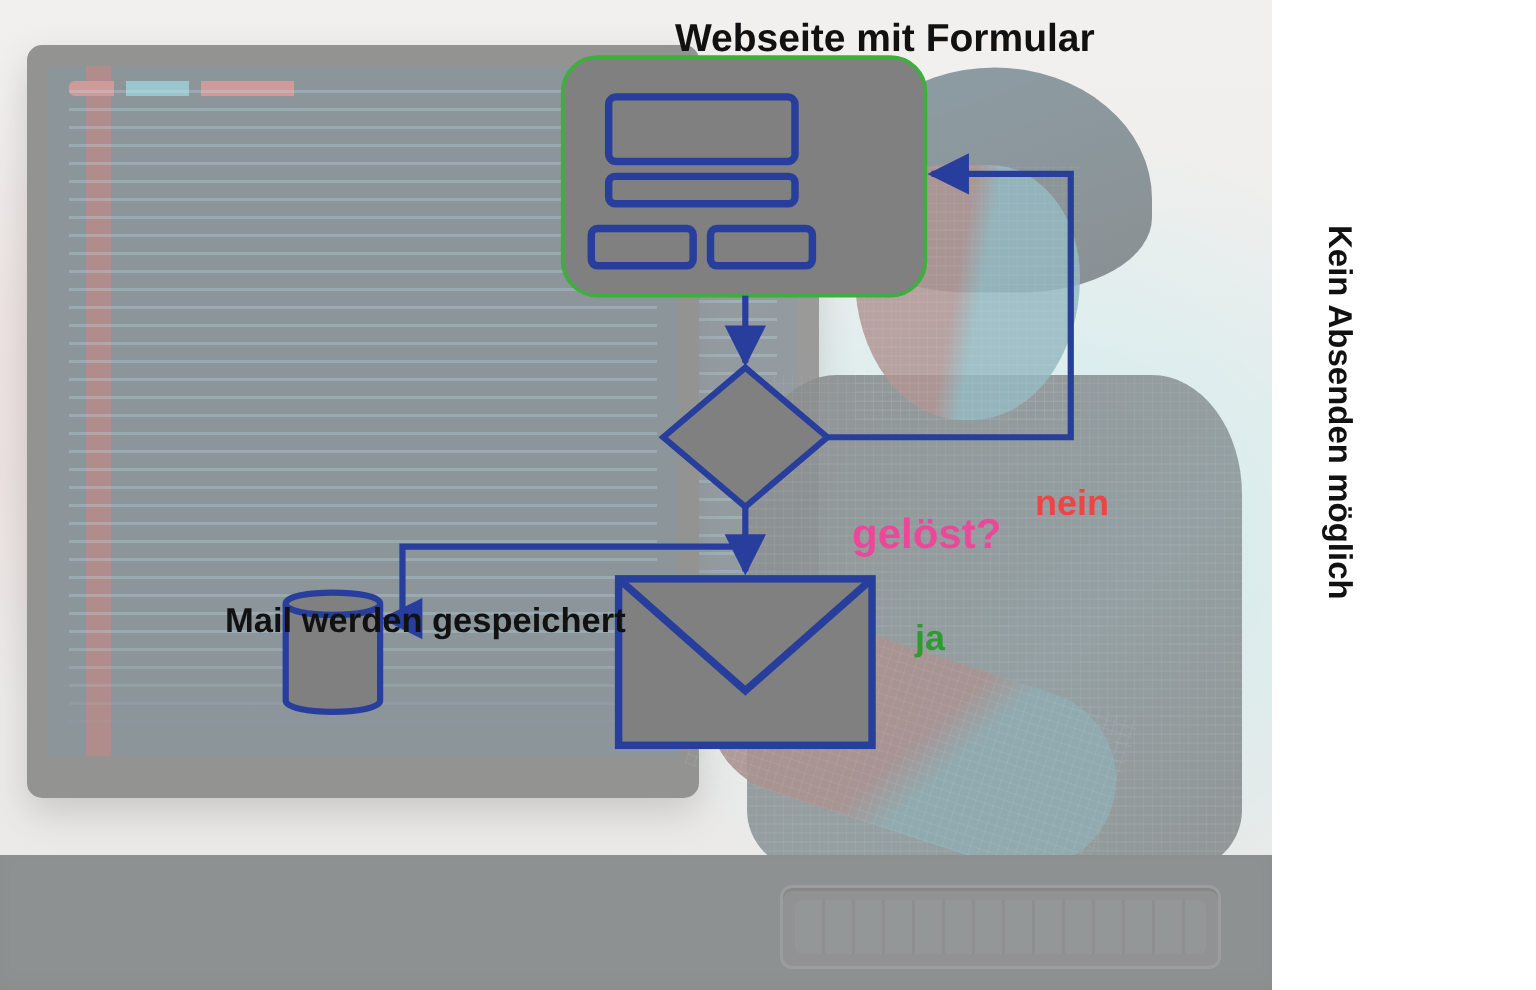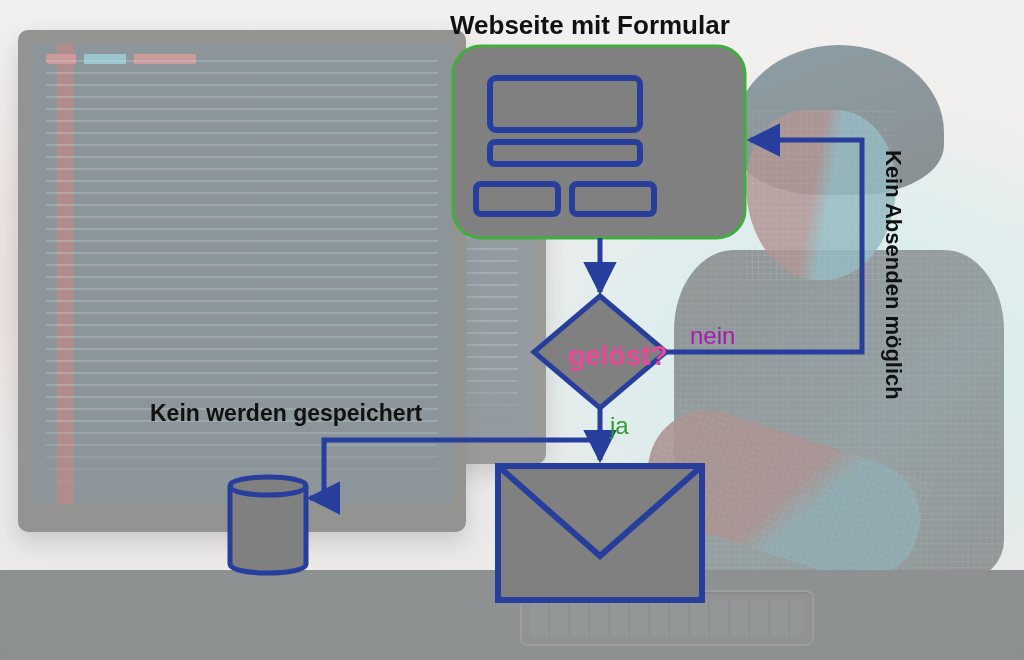--- a/index.html
+++ b/index.html
@@ -1,16 +1,16 @@
 <!DOCTYPE html>
 <html><head>
 <meta charset="utf-8">
 <style>
   html,body{margin:0;padding:0;width:1024px;height:660px;overflow:hidden;font-family:Arial,Helvetica,sans-serif;}
-  #stage{position:relative;width:1024px;height:660px;}
+  #stage{position:relative;width:848px;height:660px;}
   
   .bg{position:absolute;inset:0;background:
       radial-gradient(ellipse 60% 70% at 82% 55%, rgba(  0,230,255,.35), transparent 60%),
       radial-gradient(ellipse 45% 55% at 15% 40%, rgba(200, 30, 30,.25), transparent 65%),
       linear-gradient(180deg,#e9e7e6 0%,#d9d7d6 100%);
       filter:saturate(.9);}
   .monitor{position:absolute;border:14px solid #1a1a1a;border-bottom-width:28px;border-radius:10px;
            background:linear-gradient(90deg,#0b1d2c 0 6%,#5a0d0d 6% 10%,#0b1d2c 10% 100%);
            box-shadow:0 10px 25px rgba(0,0,0,.35);}
   .mon-a{left:18px;top:30px;width:420px;height:460px;}
@@ -47,22 +47,22 @@
        repeating-linear-gradient(90deg, rgba(255,255,255,.05) 0 1px, transparent 1px 6px);
        mix-blend-mode:screen;}
   
   .veil{position:absolute;inset:0;background:rgba(248,247,246,.55);}
 
   
   svg.diagram{position:absolute;inset:0;}
   .lbl{position:absolute;color:#111;font-weight:700;}
   .lbl.big{font-size:26px;}
   .lbl.mid{font-size:23px;}
-  .ja  {color:#2f9a2f;font-weight:400;font-size:24px;position:absolute;}
-  .nein{color:#a21caf;font-weight:400;font-size:24px;position:absolute;}
+  .ja  {color:#2f9a2f;font-weight:700;font-size:24px;position:absolute;}
+  .nein{color:#ef4444;font-weight:700;font-size:24px;position:absolute;}
   .gelost{color:#ec4899;font-size:28px;font-weight:600;position:absolute;}
   .vert{position:absolute;writing-mode:vertical-rl;text-orientation:mixed;font-weight:700;font-size:22px;color:#111;}
 </style>
 </head>
 <body>
 
 <div id="stage">
 
   <div class="bg"></div>
   <div class="monitor mon-b">
@@ -134,15 +134,15 @@
 
 
   <div class="gelost" style="left:568px;top:340px">gelöst?</div>
 
   <div class="nein" style="left:690px;top:322px">nein</div>
 
   <div class="ja" style="left:610px;top:412px">ja</div>
 
   <div class="vert" style="left:880px;top:150px">Kein Absenden möglich</div>
 
-  <div class="lbl mid" style="left:150px;top:400px">Kein werden gespeichert</div>
+  <div class="lbl mid" style="left:150px;top:400px">Mail werden gespeichert</div>
 
 </div>
 
 </body></html>

